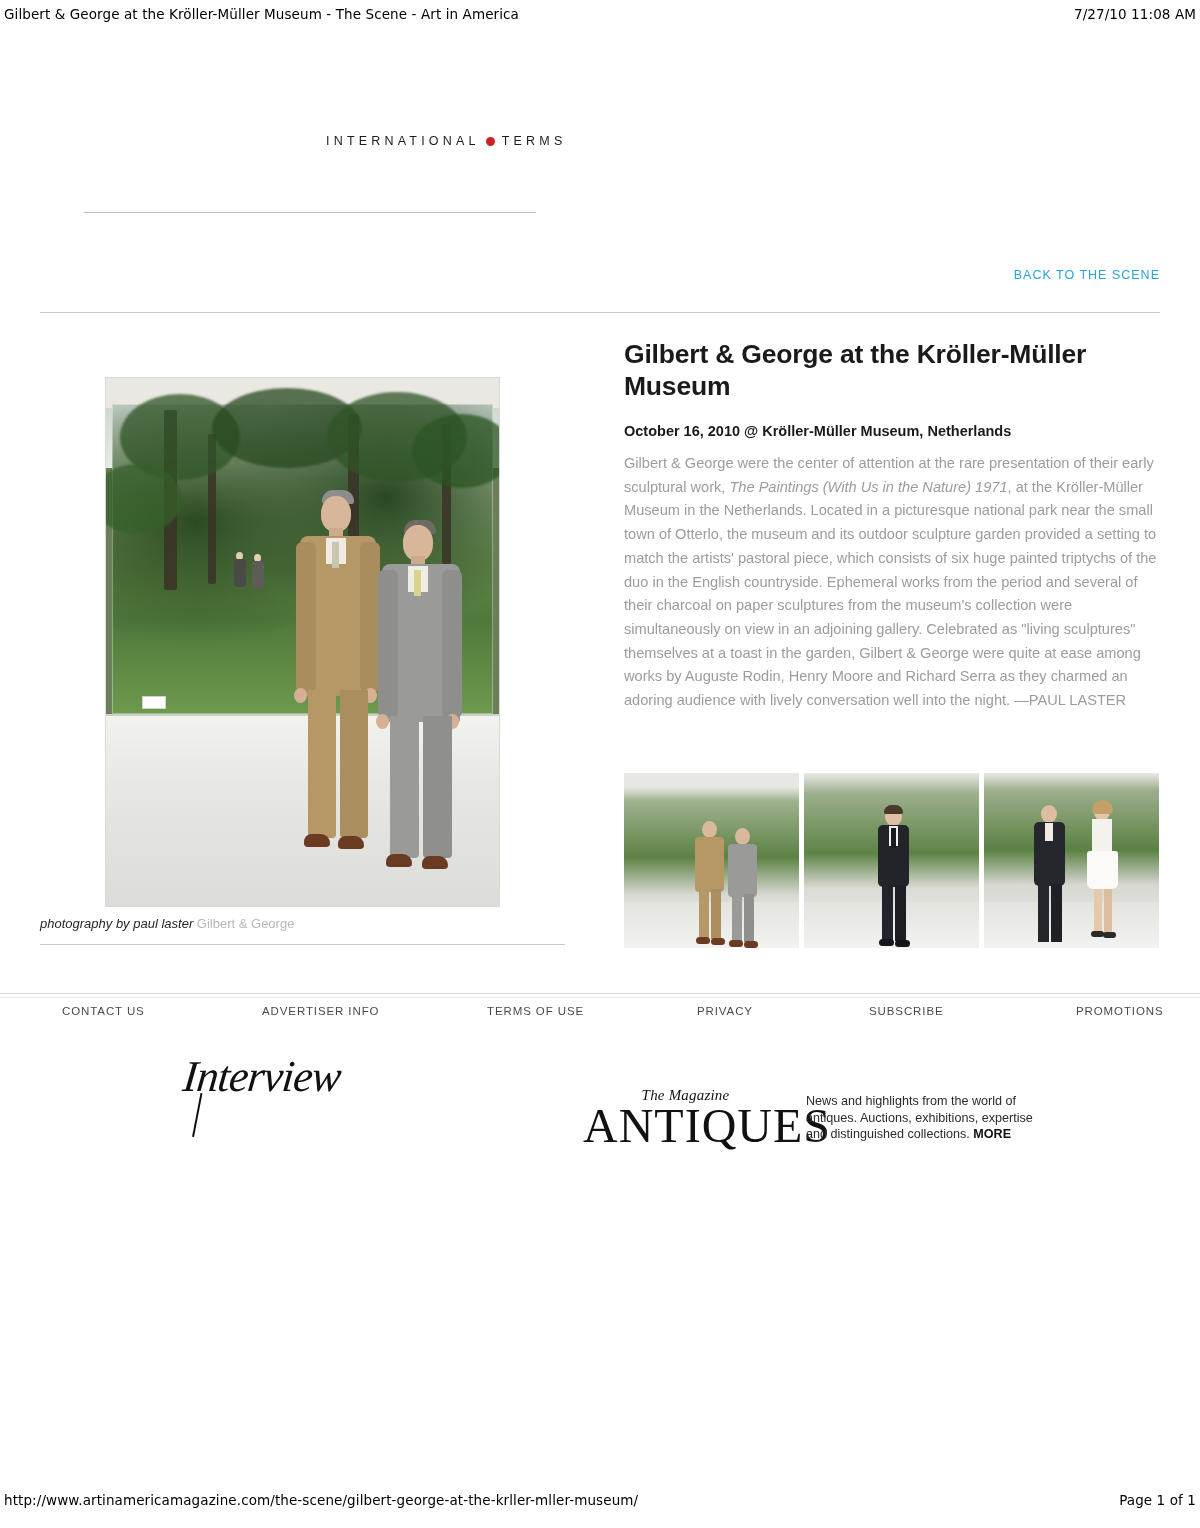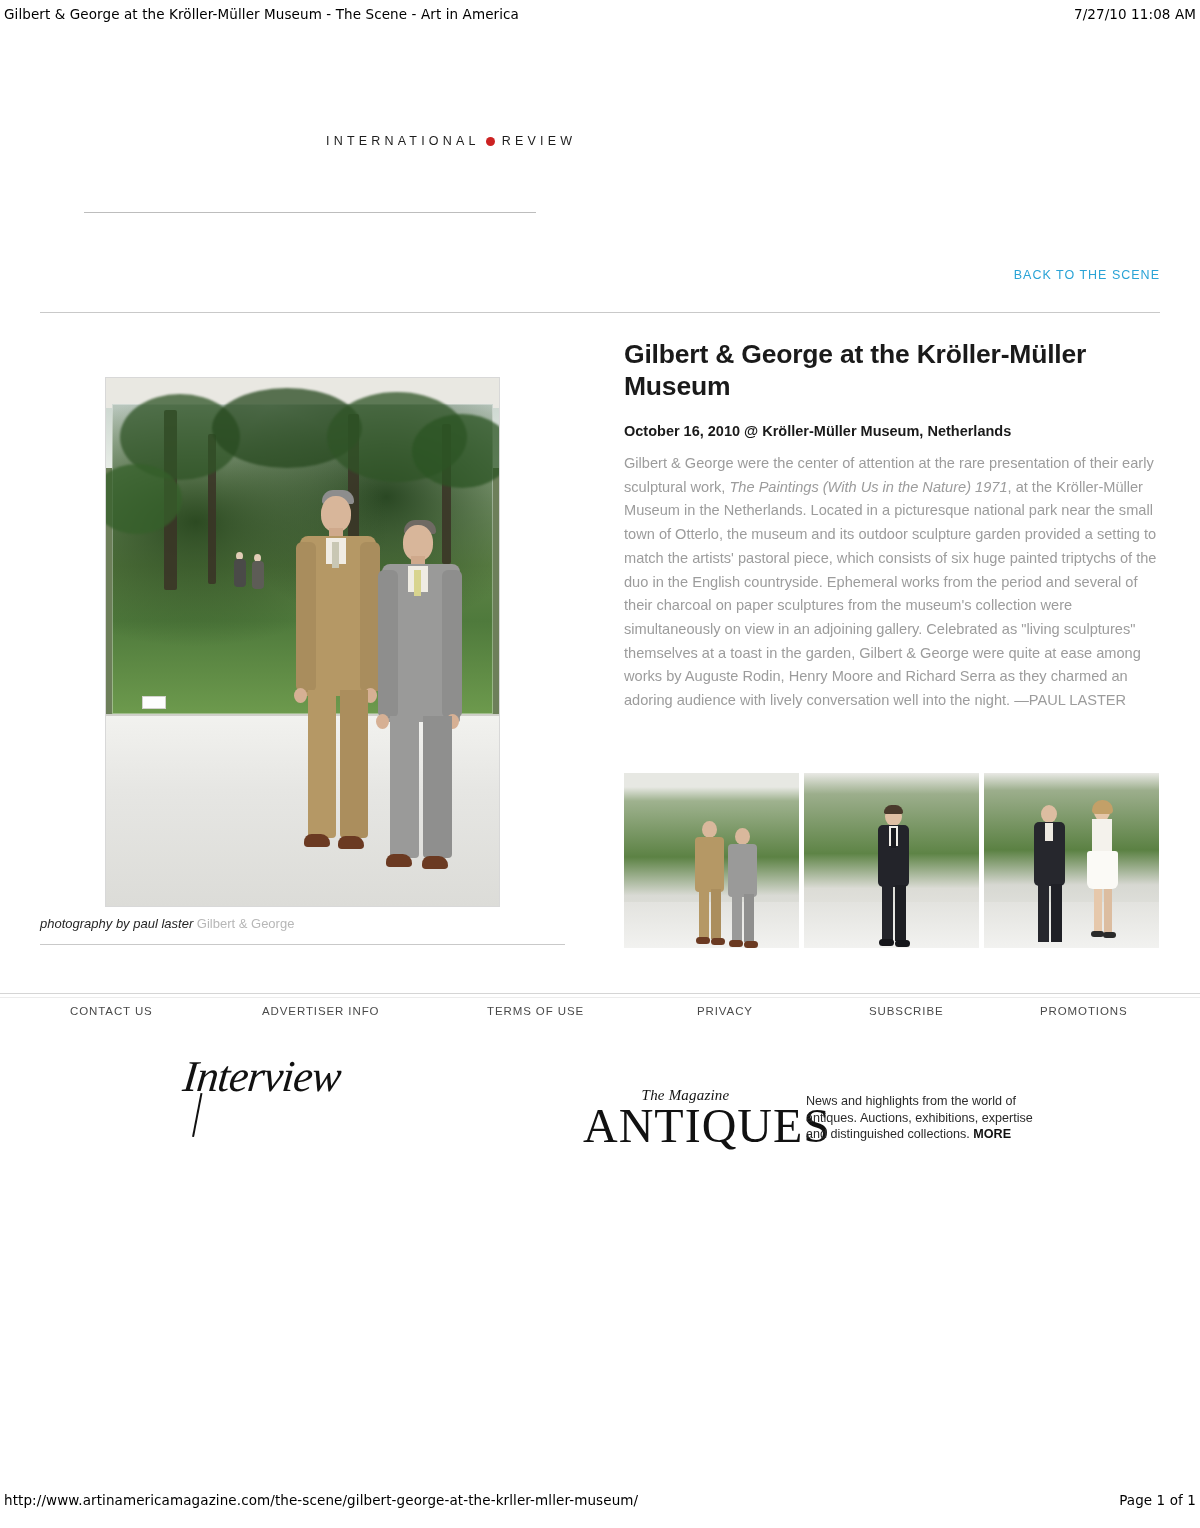--- a/index.html
+++ b/index.html
@@ -441,21 +441,21 @@
 <div class="print-chrome print-header">
   <span class="left">Gilbert &amp; George at the Kröller-Müller Museum - The Scene - Art in America</span>
   <span class="right">7/27/10 11:08 AM</span>
 </div>
 
 <div class="page">
 
   <div class="masthead">
     <a class="logo-wrap" href="#" style="display:block;height:140px;text-decoration:none;">
       <span class="logo-sub">
-        <span>INTERNATIONAL</span><span class="logo-dot"></span><span>REVIEW</span>
+        <span>INTERNATIONAL</span><span class="logo-dot"></span><span>TERMS</span>
       </span>
       <span class="logo-rule"></span>
     </a>
   </div>
 
 
   <a class="back-link" href="#">BACK TO THE SCENE</a>
   <div class="top-rule"></div>
 
   <div class="hero-figure">
@@ -590,26 +590,26 @@
         <div style="position:absolute;left:9px;top:128px;width:13px;height:6px;border-radius:5px;background:#2a2a2a;"></div>
         <div style="position:absolute;left:21px;top:129px;width:13px;height:6px;border-radius:5px;background:#2a2a2a;"></div>
       </div>
     </div>
   </div>
 
   <div class="footer-rule"></div>
   <div class="footer-rule2"></div>
 
   <div class="footer-nav">
-    <a href="#" style="left:70px">CONTACT US</a>
+    <a href="#" style="left:62px">CONTACT US</a>
     <a href="#" style="left:262px">ADVERTISER INFO</a>
     <a href="#" style="left:487px">TERMS OF USE</a>
     <a href="#" style="left:697px">PRIVACY</a>
     <a href="#" style="left:869px">SUBSCRIBE</a>
-    <a href="#" style="left:1040px">PROMOTIONS</a>
+    <a href="#" style="left:1076px">PROMOTIONS</a>
   </div>
 
   <div class="promos">
     <a href="#" class="promo-logo-interview" style="text-decoration:none;">
       <span>Interview</span>
       <span class="tail"></span>
     </a>
 
     <a href="#" class="promo-logo-antiques" style="text-decoration:none;">
       <span class="small">The Magazine</span>

